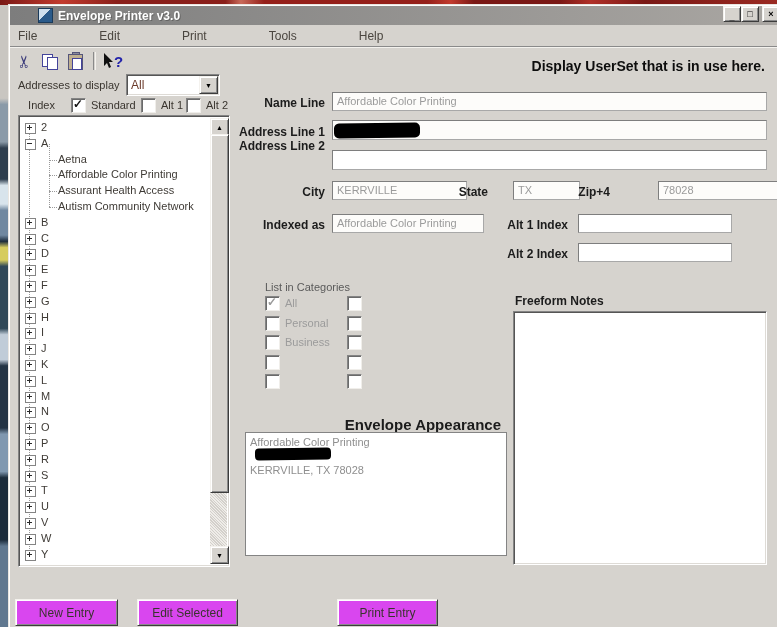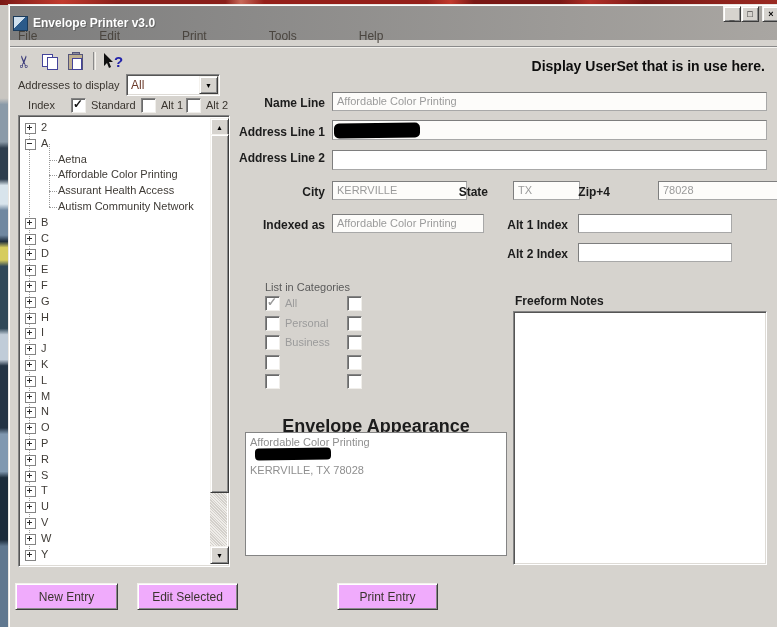--- a/index.html
+++ b/index.html
@@ -9,22 +9,22 @@
   
   #backdrop-top{position:absolute;left:0;top:0;width:777px;height:5px;
     background:linear-gradient(90deg,#7a1815 0%,#c23b2e 8%,#8a1f1a 15%,#8a1f1a 29%,#c86a5a 31%,#95201a 34%,#95201a 55%,#c23b2e 58%,#7a1815 61%,#7a1815 72%,#b03028 76%,#7a1815 83%,#9a2a22 100%);}
   #backdrop-left{position:absolute;left:0;top:5px;width:8px;height:622px;
     background:linear-gradient(180deg,#c9c6c1 0%,#c9c6c1 15%,#8a9aa8 16%,#8a9aa8 22%,#2e3e4e 23%,#2e3e4e 28%,#d8e4ec 29%,#d8e4ec 32%,#7088a0 33%,#7088a0 37%,#1c2c3c 38%,#d6cc5e 39%,#d6cc5e 41%,#304858 42%,#304858 52%,#c0ccd8 53%,#c0ccd8 57%,#243444 58%,#243444 68%,#8098b0 69%,#8098b0 75%,#1c2c3c 76%,#1c2c3c 86%,#607890 87%,#607890 100%);}
 
   #app{position:absolute;left:8px;top:4px;width:769px;height:623px;background:#d6d3ce;
     box-shadow:inset 1px 1px 0 #e9e6e1, inset 2px 2px 0 #ffffff;}
 
   
-  .titlebar{position:absolute;left:2px;top:2px;right:0;height:34px;
-    background:linear-gradient(90deg,#7d7d7d,#a9a6a2);display:flex;align-items:center;}
+  .titlebar{position:absolute;left:2px;top:2px;right:0;height:19px;
+    background:linear-gradient(90deg,#7d7d7d,#a9a6a2);display:flex;align-items:center;padding-left:25px;}
   .appicon{width:13px;height:13px;margin-left:3px;border:1px solid #1a3a5a;
     background:linear-gradient(135deg,#cfe0ee 45%,#2a5a8a 45%);flex:none;}
   .title{color:#ffffff;font-weight:bold;font-size:12px;margin-left:5px;white-space:nowrap;
     text-shadow:1px 1px 0 rgba(0,0,0,.25);}
   .winbtn{position:absolute;top:2px;width:16px;height:14px;background:#d6d3ce;
     border:1px solid;border-color:#f4f2ee #3c3c3c #3c3c3c #f4f2ee;
     box-shadow:inset 1px 1px 0 #fff, inset -1px -1px 0 #8a8a8a;
     display:flex;align-items:center;justify-content:center;font-size:9px;font-weight:bold;color:#000;line-height:1;}
   .winbtn.min{left:715px;}
   .winbtn.max{left:733px;}
@@ -99,21 +99,21 @@
 
   
   #banner{position:absolute;right:12px;top:54px;font-size:14px;font-weight:bold;color:#0d0d0d;white-space:nowrap;}
 
   
   .flabel{position:absolute;font-size:12px;font-weight:bold;color:#1c1c1c;text-align:right;white-space:nowrap;}
   .field{position:absolute;background:#fdfcfa;border:1px solid;border-color:#7e7e7e #a8a8a8 #a8a8a8 #7e7e7e;
     color:#9b9b9b;font-size:11px;line-height:17px;padding:0 4px;white-space:nowrap;overflow:hidden;}
   #l-name{left:222px;top:92px;width:95px;}   #f-name{left:324px;top:88px;width:425px;height:17px;}
   #l-a1{left:214px;top:121px;width:103px;}   #f-a1{left:324px;top:116px;width:425px;height:18px;}
-  #l-a2{left:214px;top:147px;width:103px;}   #f-a2{left:324px;top:146px;width:425px;height:18px;}
+  #l-a2{left:214px;top:135px;width:103px;}   #f-a2{left:324px;top:146px;width:425px;height:18px;}
   #l-city{left:262px;top:181px;width:55px;}  #f-city{left:324px;top:177px;width:125px;height:17px;}
   #l-state{left:445px;top:181px;width:35px;} #f-state{left:505px;top:177px;width:57px;height:17px;}
   #l-zip{left:560px;top:181px;width:42px;}   #f-zip{left:622px;top:177px;width:125px;height:17px;margin-left:28px;}
   #l-idx{left:230px;top:214px;width:87px;}   #f-idx{left:324px;top:210px;width:142px;height:17px;}
   #l-alt1{left:478px;top:214px;width:82px;}  #f-alt1{left:570px;top:210px;width:144px;height:17px;background:#fff;}
   #l-alt2{left:478px;top:243px;width:82px;}  #f-alt2{left:570px;top:239px;width:144px;height:17px;background:#fff;}
   #f-a2{background:#fff;}
 
   .redact{position:absolute;background:#000;border-radius:5px;}
   #redact-a1{left:326px;top:119px;width:86px;height:15px;transform:rotate(-.6deg);}
@@ -124,26 +124,26 @@
   .cat-row{position:absolute;left:257px;width:120px;height:15px;}
   .cat-row .cb{top:0;}
   .cat-row .clbl{position:absolute;left:20px;top:1px;color:#9b9b9b;}
   .cat-row .cbr{left:82px;}
 
   
   #notes-title{left:507px;top:290px;font-size:12px;font-weight:bold;color:#1c1c1c;}
   #notes-box{position:absolute;left:505px;top:307px;width:252px;height:252px;background:#fff;
     border:1px solid;border-color:#848484 #fff #fff #848484;
     box-shadow:inset 1px 1px 0 #555, inset -1px -1px 0 #dedbd6;}
-  #env-title{left:243px;top:412px;width:250px;text-align:center;font-size:18px;font-weight:bold;color:#1c1c1c;}
+  #env-title{left:243px;top:412px;width:250px;text-align:right;font-size:15px;font-weight:bold;color:#1c1c1c;}
   #env-box{position:absolute;left:237px;top:428px;width:262px;height:124px;background:#fff;border:1px solid #848484;
     padding:2px 4px;box-sizing:border-box;color:#8f8f8f;font-size:11px;line-height:14px;}
 
   
-  .pushbtn{position:absolute;top:579px;height:25px;background:#f0abfc;
+  .pushbtn{position:absolute;top:595px;height:25px;background:#d946ef;
     border:1px solid;border-color:#f4f2ee #3c3c3c #3c3c3c #f4f2ee;
     box-shadow:inset 1px 1px 0 #fff, inset -1px -1px 0 #8a8a8a;
     display:flex;align-items:center;justify-content:center;font-size:12px;color:#3a342e;}
   #btn-new{left:7px;width:101px;}
   #btn-edit{left:129px;width:99px;}
   #btn-print{left:329px;width:99px;}
 </style>
 </head>
 <body>
 

